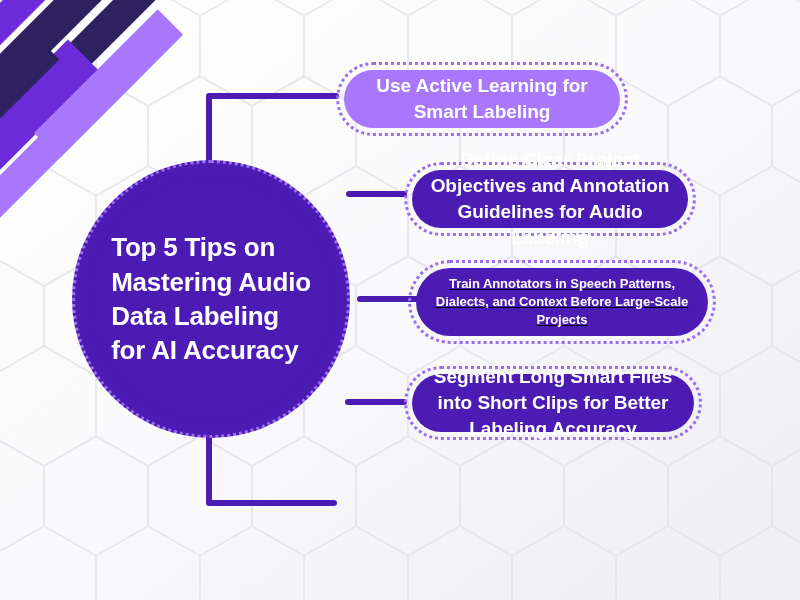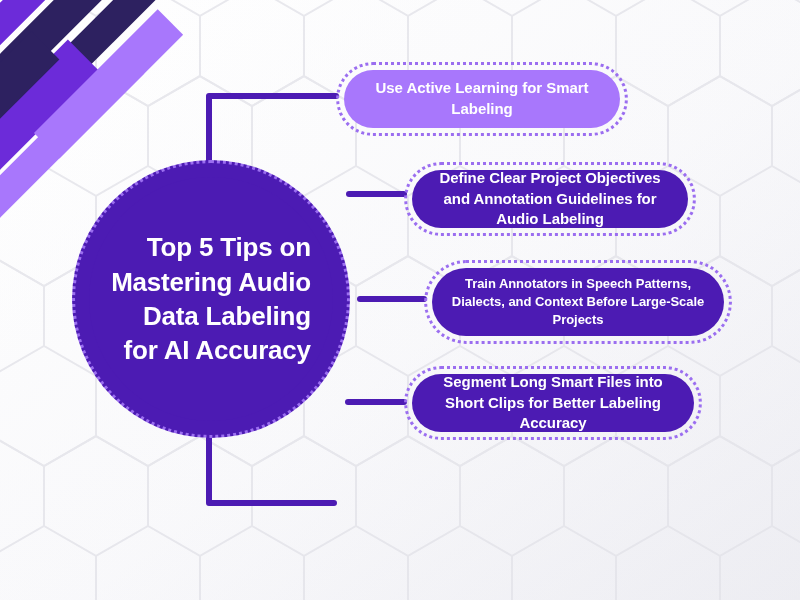--- a/index.html
+++ b/index.html
@@ -46,21 +46,21 @@
     box-shadow: 0 0 0 5px rgba(255,255,255,0.0);
   }
   .center-circle-inner {
     width: 244px;
     height: 244px;
     border-radius: 50%;
     background: #4c1bb3;
     display: flex;
     align-items: center;
     justify-content: center;
-    text-align: right;
+    text-align: left;
     padding: 0 6px;
     box-sizing: border-box;
   }
   .center-title {
     color: #ffffff;
     font-size: 26px;
     font-weight: bold;
     line-height: 1.32;
     letter-spacing: -0.2px;
     white-space: pre-line;
@@ -86,31 +86,31 @@
     display: flex;
     align-items: center;
     justify-content: center;
     text-align: center;
     padding: 4px 16px;
     box-sizing: border-box;
   }
   .pill-label {
     color: #ffffff;
     font-weight: bold;
-    font-size: 15px;
+    font-size: 19px;
     line-height: 1.38;
     letter-spacing: -0.05px;
   }
   .pill.light .pill-inner { background: #a877fc; }
   .pill.dark  .pill-inner { background: #4c1bb3; }
 
   
   #pill-1 { left: 336px; top: 62px;  width: 292px; height: 74px; }
   #pill-2 { left: 404px; top: 162px; width: 292px; height: 74px; }
-  #pill-3 { left: 424px; top: 260px; width: 308px; height: 84px; }
+  #pill-3 { left: 408px; top: 260px; width: 308px; height: 84px; text-decoration: underline; }
   #pill-4 { left: 404px; top: 366px; width: 298px; height: 74px; }
   #pill-5 { left: 334px; top: 464px; width: 296px; height: 78px; }
 
   #pill-3 .pill-label { font-size: 13px; }
 </style>
 </head>
 <body>
 
 <div id="canvas">
 

